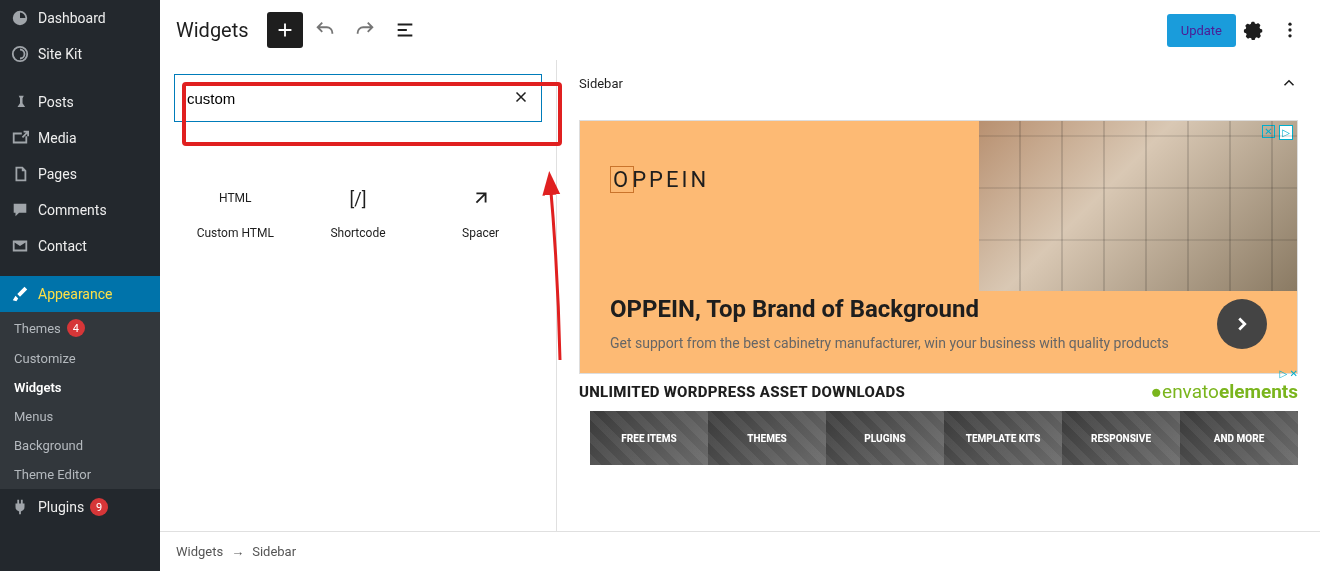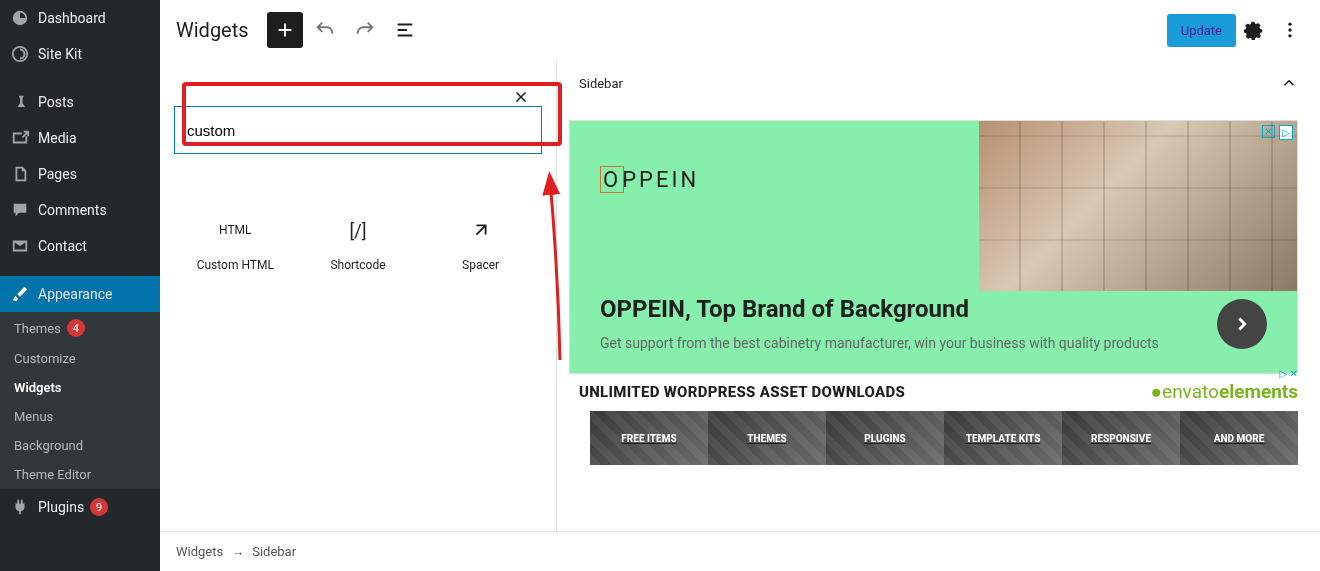--- a/index.html
+++ b/index.html
@@ -2,21 +2,21 @@
 <html><head>
 <meta charset="utf-8">
 <style>
 * { box-sizing: border-box; margin: 0; padding: 0; }
 body { font-family: -apple-system, BlinkMacSystemFont, "Segoe UI", Roboto, sans-serif; font-size: 13px; color: #1e1e1e; width: 1320px; height: 571px; overflow: hidden; background: #fff; display: flex; }
 
 
 .admin-sidebar { width: 160px; background: #23282d; color: #eee; display: flex; flex-direction: column; height: 571px; flex-shrink: 0; }
 .admin-sidebar .menu-item { display: flex; align-items: center; padding: 8px 10px; color: #eee; cursor: pointer; font-size: 14px; }
 .admin-sidebar .menu-item .mi-icon { width: 20px; height: 20px; margin-right: 8px; display: flex; align-items: center; justify-content: center; color: #a0a5aa; }
-.admin-sidebar .menu-item.active { background: #0073aa; color: #e5e5e5; position: relative; }
+.admin-sidebar .menu-item.active { background: #0073aa; color: #fde047; position: relative; }
 .admin-sidebar .menu-item.active .mi-icon { color: #fff; }
 .admin-sidebar .menu-item.active::after { content: ""; position: absolute; right: -8px; top: 50%; margin-top: -8px; border: 8px solid transparent; border-right-color: #f1f1f1; display:none;}
 .admin-sidebar .sub-menu { background: #32373c; }
 .admin-sidebar .sub-item { padding: 7px 12px 7px 14px; color: #b4b9be; font-size: 13px; cursor: pointer; display:flex; align-items:center; }
 .admin-sidebar .sub-item.current { color: #fff; font-weight: 600; }
 .badge { display: inline-flex; align-items: center; justify-content: center; min-width: 18px; height: 18px; border-radius: 9px; background: #d63638; color: #fff; font-size: 11px; margin-left: 6px; padding:0 5px; }
 
 
 .main { flex: 1; display: flex; flex-direction: column; height: 571px; background: #fff; }
 .toolbar { height: 60px; display: flex; align-items: center; padding: 0 12px; }
@@ -25,58 +25,58 @@
 .tool-icon { width: 36px; height: 36px; display: flex; align-items: center; justify-content: center; color: #757575; cursor: pointer; margin-left:4px; }
 .toolbar-spacer { flex: 1; }
 .update-btn { background: #1a9cdb; color: #4c1d95; padding: 9px 14px; border-radius: 3px; font-size: 13px; cursor: pointer; }
 .tool-right { width: 36px; height: 36px; display: flex; align-items: center; justify-content: center; cursor: pointer; color: #1e1e1e; }
 
 .content-row { flex: 1; display: flex; overflow: hidden; }
 
 
 .inserter { width: 397px; border-right: 1px solid #e0e0e0; position: relative; padding: 14px 0 0 0; }
 .search-wrap { margin: 0 14px; position: relative; }
-.search-input { width: 100%; height: 48px; border: 1.5px solid #007cba; padding: 0 40px 0 12px; font-size: 15px; outline: none; background:#fff;margin-top:32px; }
+.search-input { width: 100%; height: 48px; border: 1.5px solid #007cba; padding: 0 40px 0 12px; font-size: 15px; outline: none; background:#fff; }
 .search-clear { position: absolute; right: 10px; top: 14px; width: 20px; height: 20px; cursor: pointer; color:#1e1e1e; }
 .annot-box { position: absolute; border: 4px solid #e02020; top: 8px; left: 8px; width: 380px; height: 64px; border-radius: 4px; pointer-events: none; }
 
 .results { display: flex; padding: 50px 14px 0 14px; }
 .block-item { width: 33.33%; display: flex; flex-direction: column; align-items: center; cursor: pointer; padding: 12px 4px; }
 .block-icon { height: 28px; display: flex; align-items: center; justify-content: center; color: #1e1e1e; font-size: 12px; font-weight:400;}
 .block-label { font-size: 12px; color: #1e1e1e; margin-top: 14px; text-align: center; }
 
 
 .annot-svg { position: absolute; top: 110px; left: 360px; pointer-events: none; }
 .annot-text { position: absolute; top: 305px; left: 295px; color: #e02020; font-size: 21px; font-weight: 700; pointer-events: none; }
 
 
 .preview { flex: 1; overflow: hidden; }
 .sidebar-panel-head { display: flex; justify-content: space-between; align-items: center; padding: 14px 22px; font-size: 13px; color: #1e1e1e; cursor:pointer; }
-.ad-card { margin: 14px 22px 0 12px; border: 1px solid #ddd; background: #86efac; position: relative; }
+.ad-card { margin: 14px 22px 0 22px; border: 1px solid #ddd; background: #fdba74; position: relative; }
 .ad-top { display: flex; }
 .ad-left { flex: 1; padding: 46px 30px 22px 30px; }
 .ad-logo { font-size: 22px; letter-spacing: 3px; color: #1e1e1e; }
 .ad-logo .o-box { border:1px solid #c9742c; padding:0 2px; margin-right:-2px;}
 .ad-img { width: 318px; height: 170px; background: linear-gradient(135deg,#b89070 0%,#d9c8b4 40%,#8a7a63 100%); position: relative; }
 .ad-img::after{content:"";position:absolute;inset:0;background:repeating-linear-gradient(90deg,#0000 0,#0000 40px,#00000022 40px,#00000022 42px),repeating-linear-gradient(0deg,#0000 0,#0000 50px,#00000018 50px,#00000018 52px);}
 .ad-chip { position:absolute; top:4px; right:4px; background:#fff; color:#00aecd; font-size:10px; padding:1px 2px; border:1px solid #00aecd; }
 .ad-close { position:absolute; top:4px; right:22px; width:13px; height:13px; border:1px solid #00aecd; color:#00aecd; font-size:10px; display:flex;align-items:center;justify-content:center;}
 .ad-bottom { padding: 4px 30px 20px 30px; display:flex; align-items:center; }
 .ad-bottom-text { flex:1; }
 .ad-title { font-size: 24px; font-weight: 700; color: #1e1e1e; margin-bottom: 10px; }
 .ad-desc { font-size: 14px; color: #666; line-height: 1.45; }
 .ad-arrow { width: 50px; height: 50px; border-radius: 50%; background: #444; color:#fff; display:flex;align-items:center;justify-content:center; flex-shrink:0; margin-left:16px;}
 
 .envato-row { margin: 6px 22px 0 22px; display:flex; align-items:center; position:relative;}
 .envato-text { font-size: 15px; font-weight: 800; letter-spacing: 0.3px; color: #1e1e1e; }
 .envato-logo { margin-left:auto; font-size:19px; color:#7ab51d; font-weight:400; }
 .envato-logo b{color:#7ab51d;}
 .envato-info { position:absolute; top:-12px; right:0; font-size:10px; color:#00aecd; }
 
-.tiles { display: flex; margin: 8px 22px 0 33px; text-decoration: underline; }
+.tiles { display: flex; margin: 8px 22px 0 33px; }
 .tile { flex: 1; height: 54px; background: linear-gradient(135deg,#3a3a3a,#6b6b6b); display:flex; align-items:center; justify-content:center; color:#fff; font-size:10px; font-weight:800; text-align:center; line-height:1.1; position:relative; overflow:hidden;}
 .tile::before{content:"";position:absolute;inset:0;background:repeating-linear-gradient(45deg,#ffffff10 0,#ffffff10 8px,#0000 8px,#0000 16px);}
 .tile span{position:relative;}
 
 .breadcrumb { height: 40px; border-top: 1px solid #e0e0e0; display: flex; align-items: center; padding: 0 16px; font-size: 13px; color: #555; }
 .crumb-sep { margin: 0 8px; }
 
 svg { display: block; }
 </style>
 </head>

